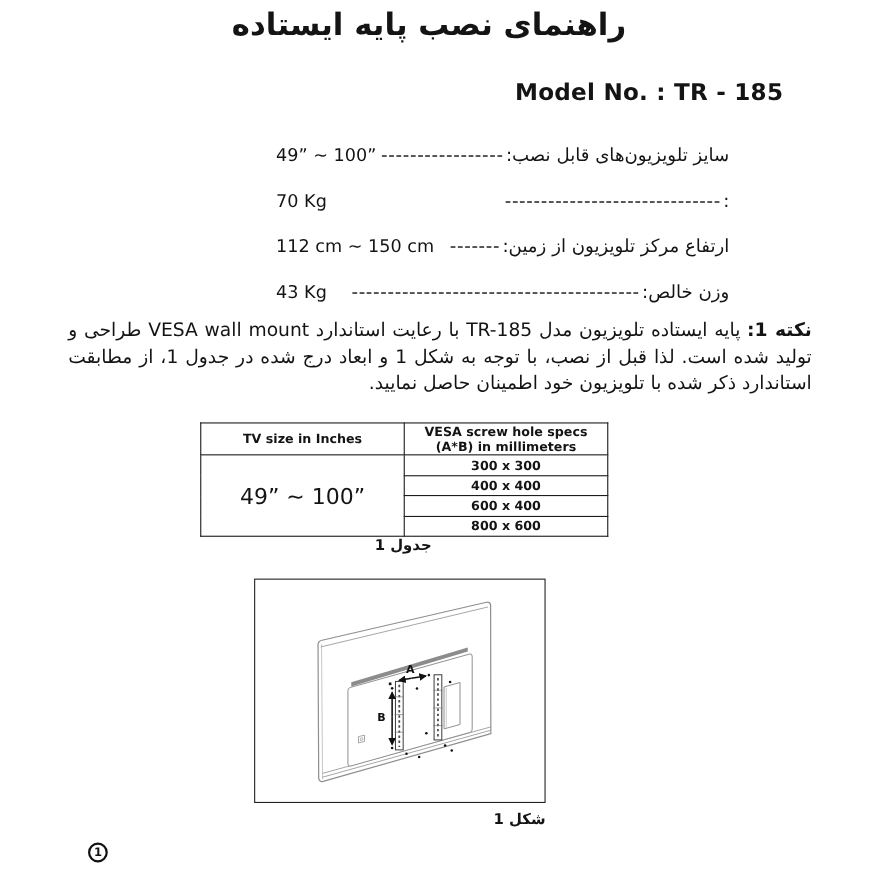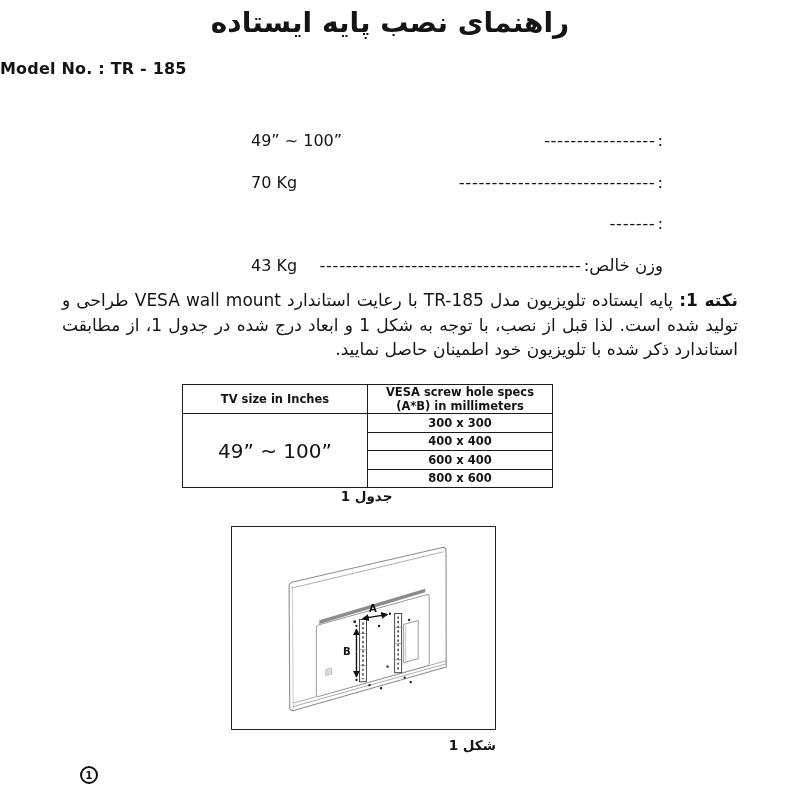--- a/index.html
+++ b/index.html
@@ -5,22 +5,22 @@
   html,body{margin:0;padding:0;}
   body{
     width:800px;height:800px;background:#ffffff;position:relative;
     font-family:"DejaVu Sans",sans-serif;color:#141414;overflow:hidden;
   }
   .title{
     position:absolute;top:6px;left:0;width:712px;text-align:center;
     direction:rtl;font-size:28px;font-weight:bold;padding-left:34px;
   }
   .model{
-    position:absolute;top:59px;left:0;width:712px;text-align:left;
-    font-size:16px;font-weight:bold;letter-spacing:.2px;
+    position:absolute;top:72px;left:0;width:712px;text-align:right;
+    font-size:21px;font-weight:bold;letter-spacing:.2px;
   }
   .specs{position:absolute;top:120px;right:137px;width:412px;direction:rtl;}
   .spec-row{display:flex;align-items:center;height:41.5px;font-size:16.5px;white-space:nowrap;}
   .spec-label{flex:0 0 auto;}
   .spec-sep{flex:0 0 auto;}
   .spec-dashes{flex:1 1 auto;overflow:hidden;letter-spacing:.6px;padding:0 2px;}
   .spec-value{flex:0 0 auto;direction:ltr;unicode-bidi:isolate;font-size:16px;}
   .note{
     position:absolute;top:288px;left:62px;width:676px;direction:rtl;
     text-align:justify;font-size:17px;line-height:24.5px;
@@ -57,32 +57,35 @@
   }
 </style>
 </head>
 <body>
 
 <div class="title">راهنمای نصب پایه ایستاده</div>
 <div class="model">Model No. : TR - 185</div>
 
 <div class="specs">
   <div class="spec-row">
+    <span class="spec-label">سایز تلویزیون‌های قابل نصب</span>
       <span class="spec-sep"> : </span>
       <span class="spec-dashes">-----------------</span>
       <span class="spec-value">49” ~ 100”</span>
   </div>
   <div class="spec-row">
       <span class="spec-sep"> :</span>
       <span class="spec-dashes">------------------------------</span>
       <span class="spec-value">70 Kg</span>
   </div>
   <div class="spec-row">
+    <span class="spec-label">ارتفاع مرکز تلویزیون از زمین</span>
       <span class="spec-sep"> : </span>
       <span class="spec-dashes">-------</span>
+      <span class="spec-value">112 cm ~ 150 cm</span>
   </div>
   <div class="spec-row">
     <span class="spec-label">وزن خالص</span>
       <span class="spec-sep"> : </span>
       <span class="spec-dashes">----------------------------------------</span>
       <span class="spec-value">43 Kg</span>
   </div>
 </div>
 
 <div class="note"><b>نکته 1:</b><span> پایه ایستاده تلویزیون مدل TR-185 با رعایت استاندارد VESA wall mount طراحی و تولید شده است. لذا قبل از نصب، با توجه به شکل 1 و ابعاد درج شده در جدول 1، از مطابقت استاندارد ذکر شده با تلویزیون خود اطمینان حاصل نمایید.</span></div>

